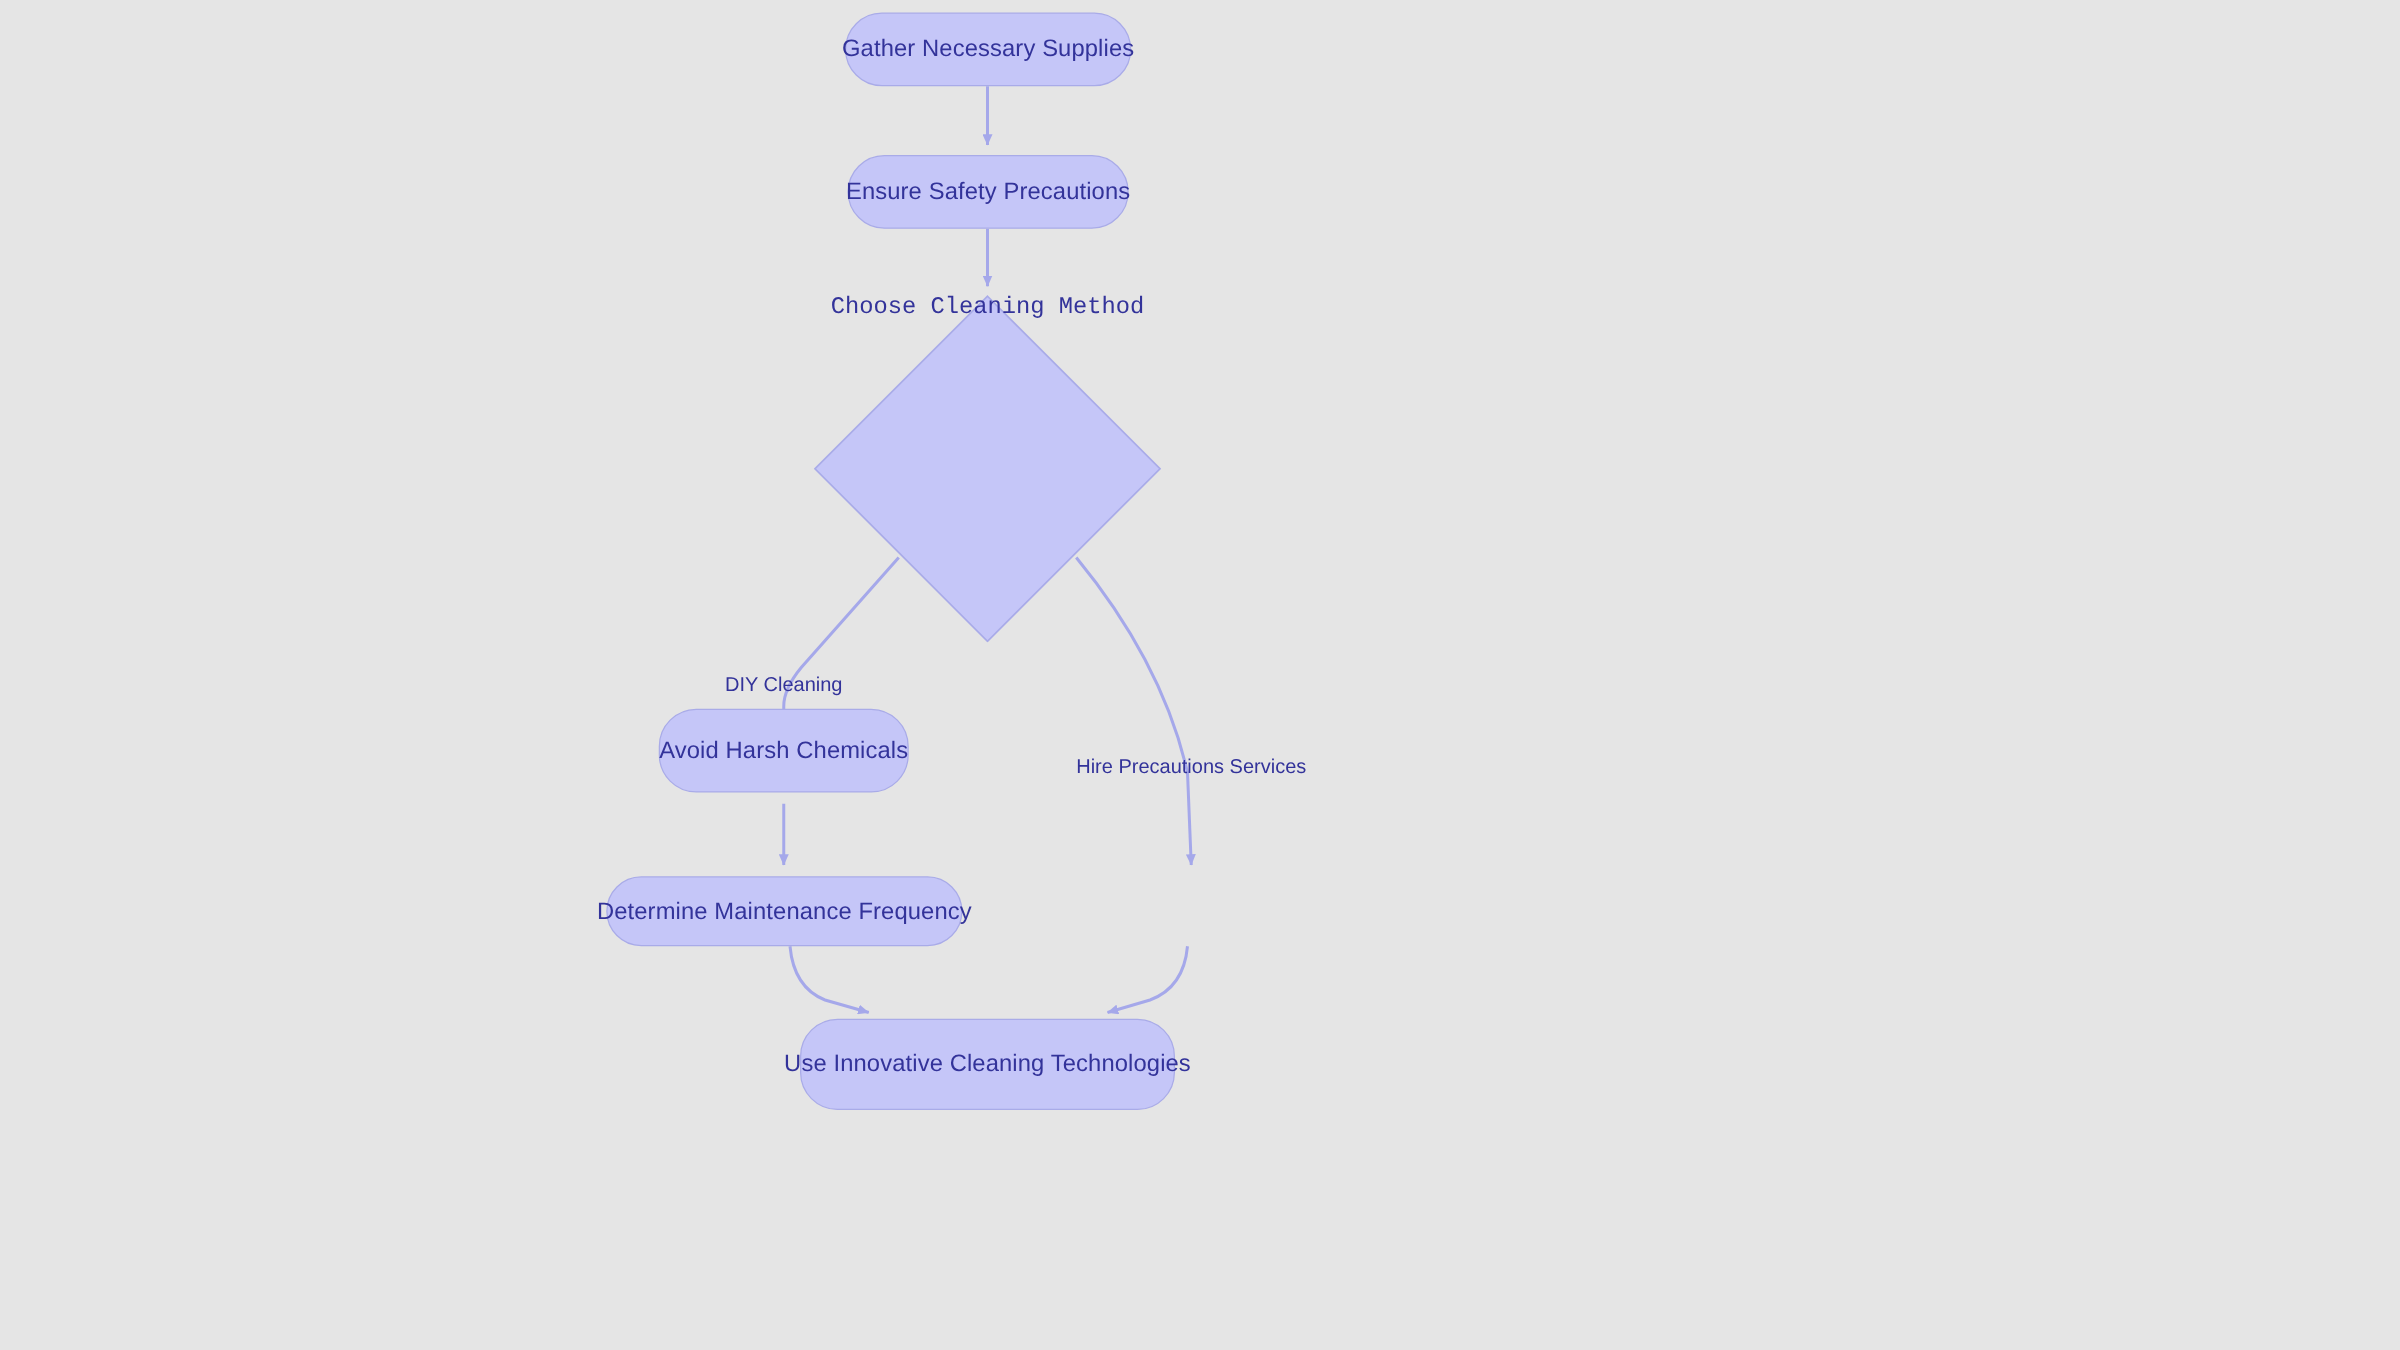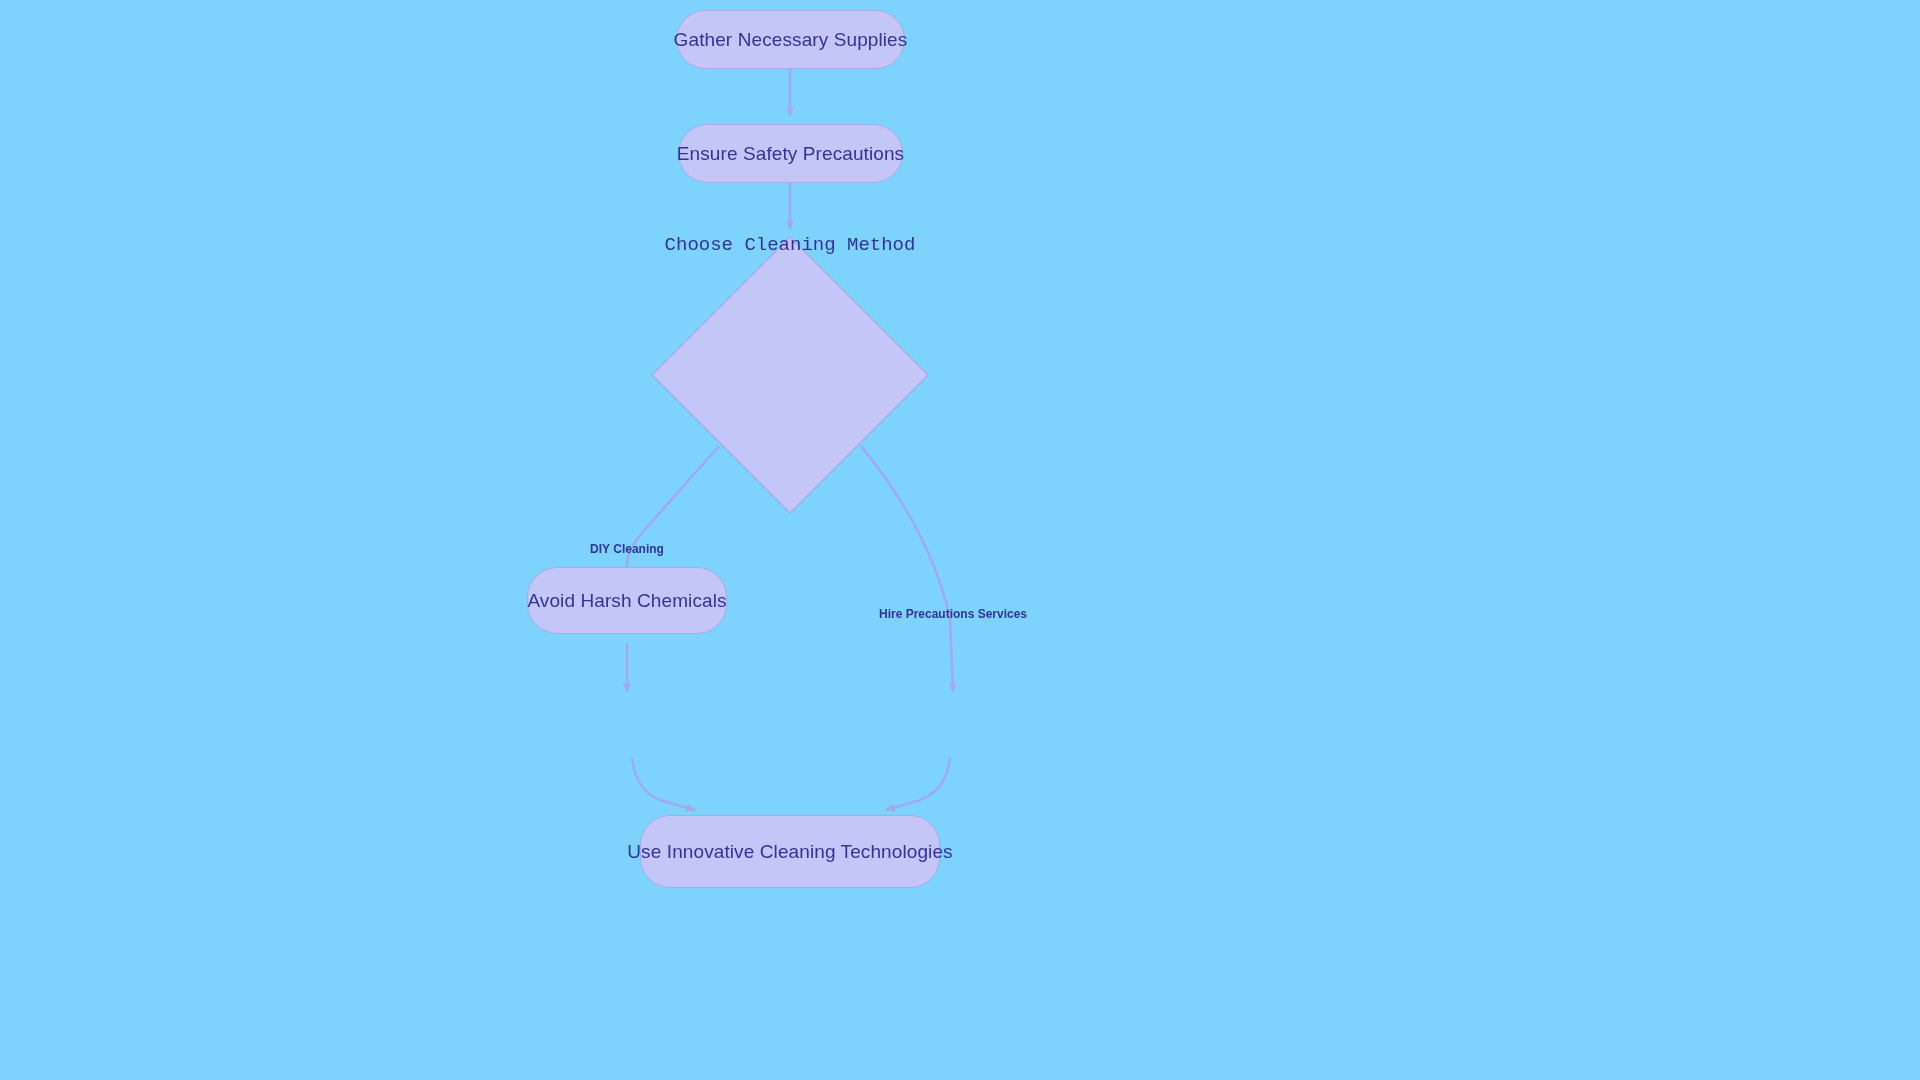--- a/index.html
+++ b/index.html
@@ -10,21 +10,21 @@
     width: 1920px;
     height: 1080px;
     background: #ffffff;
     font-family: "Liberation Sans", sans-serif;
     overflow: hidden;
   }
   #flowchart-canvas {
     position: relative;
     width: 1920px;
     height: 1080px;
-    background: #7dd3fc;
+    background: #e5e5e5;
   }
   #edge-layer {
     position: absolute;
     left: 0;
     top: 0;
     width: 1920px;
     height: 1080px;
   }
   .node {
     position: absolute;
@@ -64,26 +64,25 @@
     position: relative;
     z-index: 2;
     color: #33339a;
     font-size: 19px;
     white-space: nowrap;
     line-height: 1;
   }
   .edge-label {
     position: absolute;
     color: #33339a;
-    font-size: 12px;
+    font-size: 16px;
     white-space: nowrap;
     line-height: 1;
     background: transparent;
     transform: translate(-50%, -50%);
-    font-weight: bold;
   }
 </style>
 </head>
 <body>
 
 <div id="flowchart-canvas">
 
   <svg id="edge-layer" viewBox="0 0 1920 1080" xmlns="http://www.w3.org/2000/svg">
     <defs>
       <marker id="arrowhead" markerWidth="10" markerHeight="8" refX="8.6" refY="4" orient="auto" markerUnits="userSpaceOnUse">
@@ -122,19 +121,22 @@
   </div>
 
   <span class="edge-label" style="left:627px; top:549px;">DIY Cleaning</span>
 
   <span class="edge-label" style="left:953px; top:614px;">Hire Precautions Services</span>
 
   <div class="node pill" style="left:527px; top:567px; width:200px; height:67px;">
     <span class="node-label">Avoid Harsh Chemicals</span>
   </div>
 
+  <div class="node pill" style="left:485px; top:701px; width:285px; height:56px;">
+    <span class="node-label">Determine Maintenance Frequency</span>
+  </div>
 
 
   <div class="node pill" style="left:640px; top:815px; width:300px; height:73px;">
     <span class="node-label">Use Innovative Cleaning Technologies</span>
   </div>
 
 </div>
 
 </body></html>

